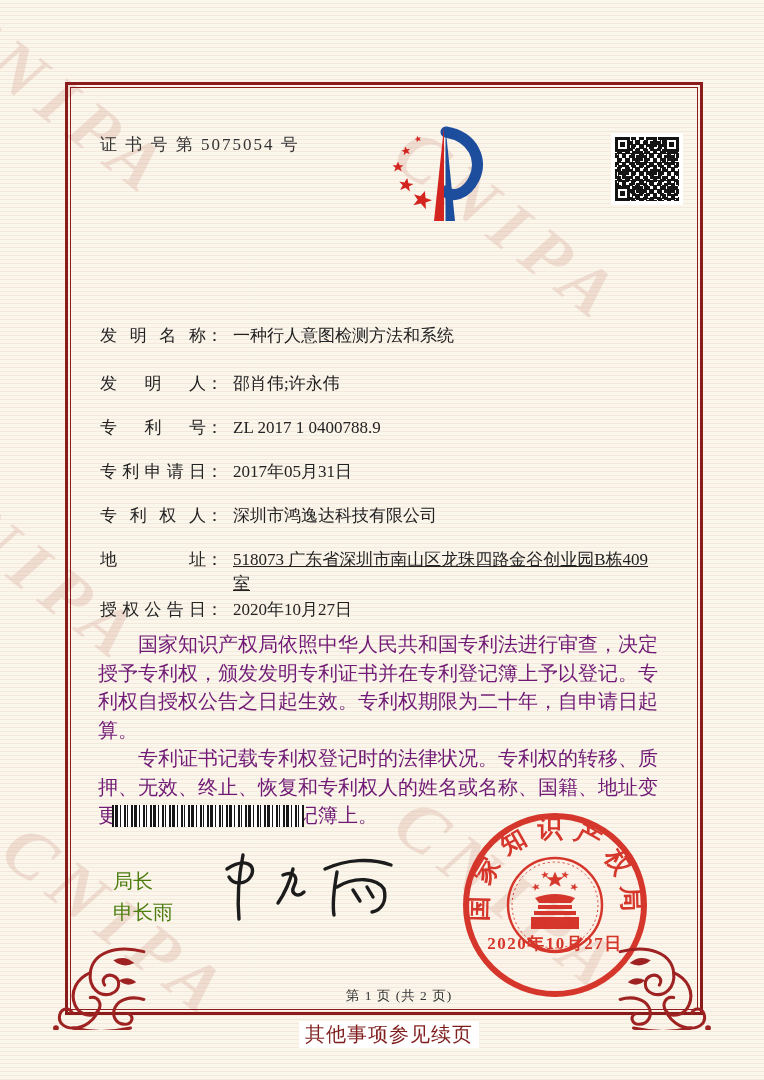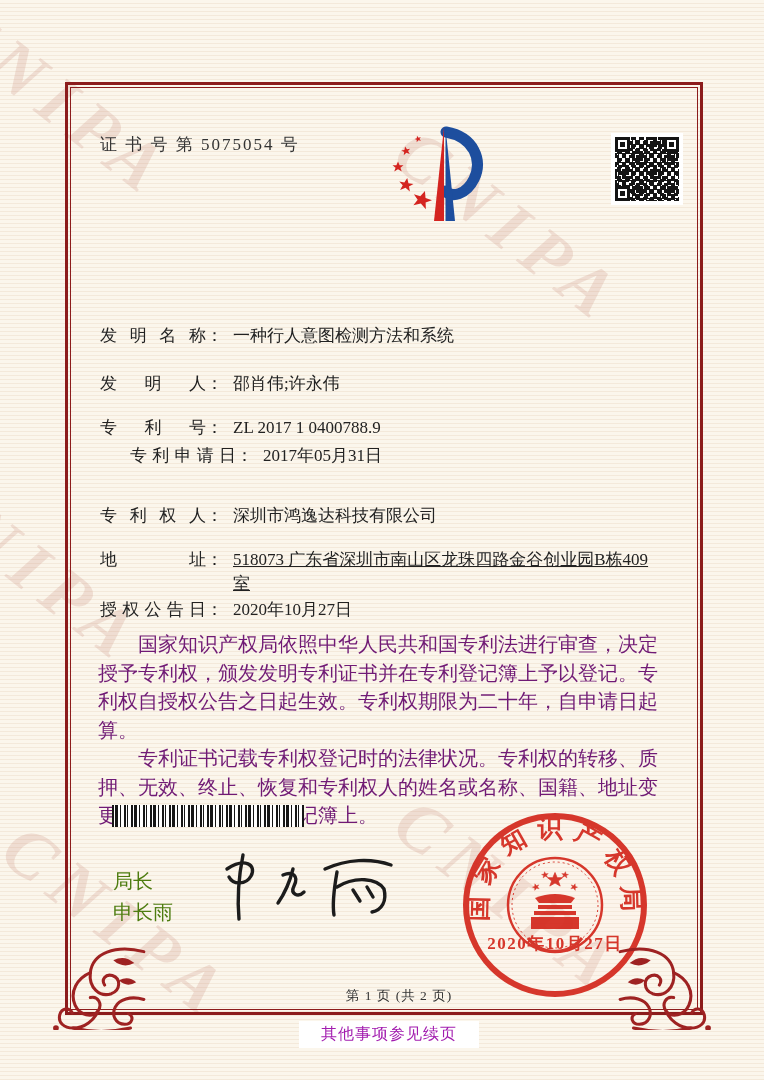--- a/index.html
+++ b/index.html
@@ -63,21 +63,21 @@
 
   .officer{position:absolute; left:113px; top:866px; font-family:"Liberation Sans", sans-serif; font-size:20px; line-height:31px; color:#4d7c0f;}
   .signature{position:absolute; left:205px; top:845px;}
 
   .seal{position:absolute; left:458px; top:808px;}
 
   .page-num{position:absolute; left:65px; width:668px; top:987px; text-align:center; font-size:13.5px; letter-spacing:1px; color:#333;}
   .note-strip{
     position:absolute; left:299px; top:1021px; width:180px; height:27px; background:#fff;
     display:flex; align-items:center; justify-content:center; z-index:4;
-    font-size:16px; letter-spacing:1px; color:#a21caf;
+    font-size:20px; letter-spacing:1px; color:#7f1d1d;
   }
   .flourish{position:absolute; z-index:3;}
   .flourish.right{transform:scaleX(-1);}
 </style>
 </head>
 <body>
 
 <div class="page">
 
   <div class="wm" style="left:-24px; top:-14px;">CNIPA</div>
@@ -122,21 +122,21 @@
 
     <div class="row" style="top:324px;">
       <span class="lab">发 明 名 称</span><span class="colon">：</span><span class="val">一种行人意图检测方法和系统</span>
     </div>
     <div class="row" style="top:372px;">
       <span class="lab">发 明 人</span><span class="colon">：</span><span class="val">邵肖伟;许永伟</span>
     </div>
     <div class="row" style="top:416px;">
       <span class="lab">专 利 号</span><span class="colon">：</span><span class="val">ZL 2017 1 0400788.9</span>
     </div>
-    <div class="row" style="top:444px;margin-left:30px;">
+    <div class="row" style="top:460px;">
       <span class="lab">专利申请日</span><span class="colon">：</span><span class="val">2017年05月31日</span>
     </div>
     <div class="row" style="top:504px;">
       <span class="lab">专 利 权 人</span><span class="colon">：</span><span class="val">深圳市鸿逸达科技有限公司</span>
     </div>
     <div class="row" style="top:548px;">
       <span class="lab">地 址</span><span class="colon">：</span><span class="val wrapval">518073 广东省深圳市南山区龙珠四路金谷创业园B栋409室</span>
     </div>
     <div class="row" style="top:598px; width:566px;">
       <span class="lab">授权公告日</span><span class="colon">：</span><span class="val">2020年10月27日</span>

